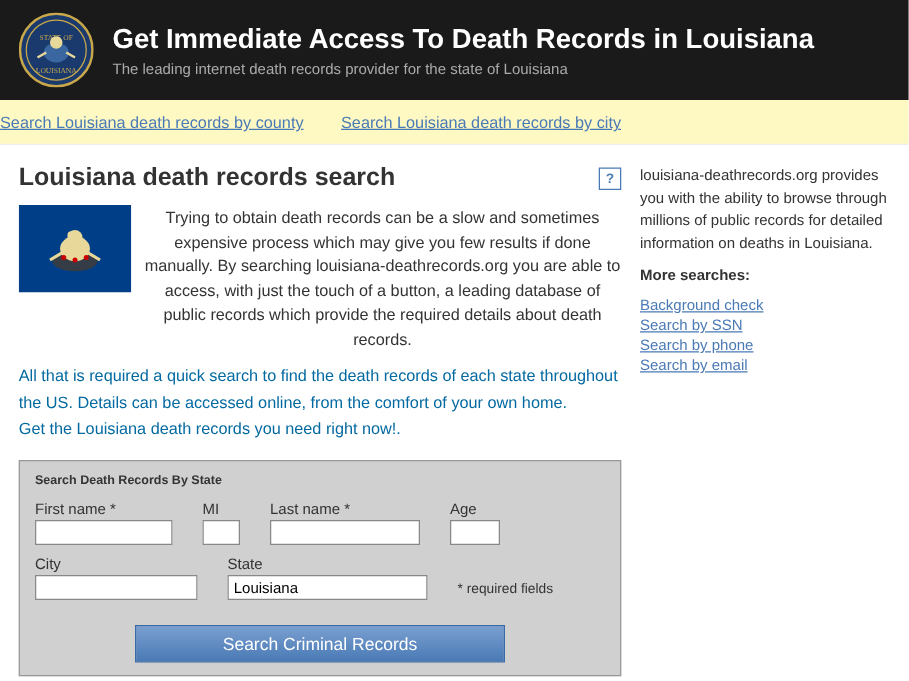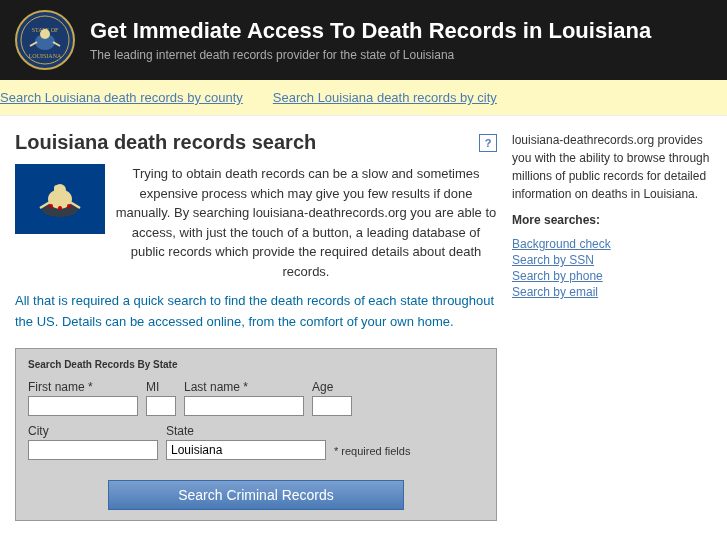--- a/index.html
+++ b/index.html
@@ -125,21 +125,21 @@
     }
     .search-box-title {
       font-size: 10px;
       font-weight: bold;
       color: #333;
       margin-bottom: 10px;
     }
     .form-row {
       display: flex;
       align-items: flex-end;
-      gap: 8px;
+      gap: 24px;
       margin-bottom: 8px;
     }
     .form-field {
       display: flex;
       flex-direction: column;
       gap: 2px;
     }
     .form-field label {
       font-size: 12px;
       color: #333;
@@ -249,20 +249,21 @@
           <circle cx="36" cy="42" r="2" fill="#c00"></circle>
           <circle cx="45" cy="44" r="2" fill="#c00"></circle>
           <circle cx="54" cy="42" r="2" fill="#c00"></circle>
         </svg>
       </div>
       <div class="intro-text">Trying to obtain death records can be a slow and sometimes expensive process which may give you few results if done manually. By searching louisiana-deathrecords.org you are able to access, with just the touch of a button, a leading database of public records which provide the required details about death records.</div>
     </div>
 
     <div class="extra-text">
       <span>All that is required a quick search to find the death records of each state throughout the US. Details can be accessed online, from the comfort of your own home.</span><br>
+      <span>Get the Louisiana death records you need right now!.</span>
     </div>
 
     <div class="search-box">
       <div class="search-box-title">Search Death Records By State</div>
 
       <div class="form-row">
         <div class="form-field field-firstname">
           <label>First name *</label>
           <input type="text" style="">
         </div>

